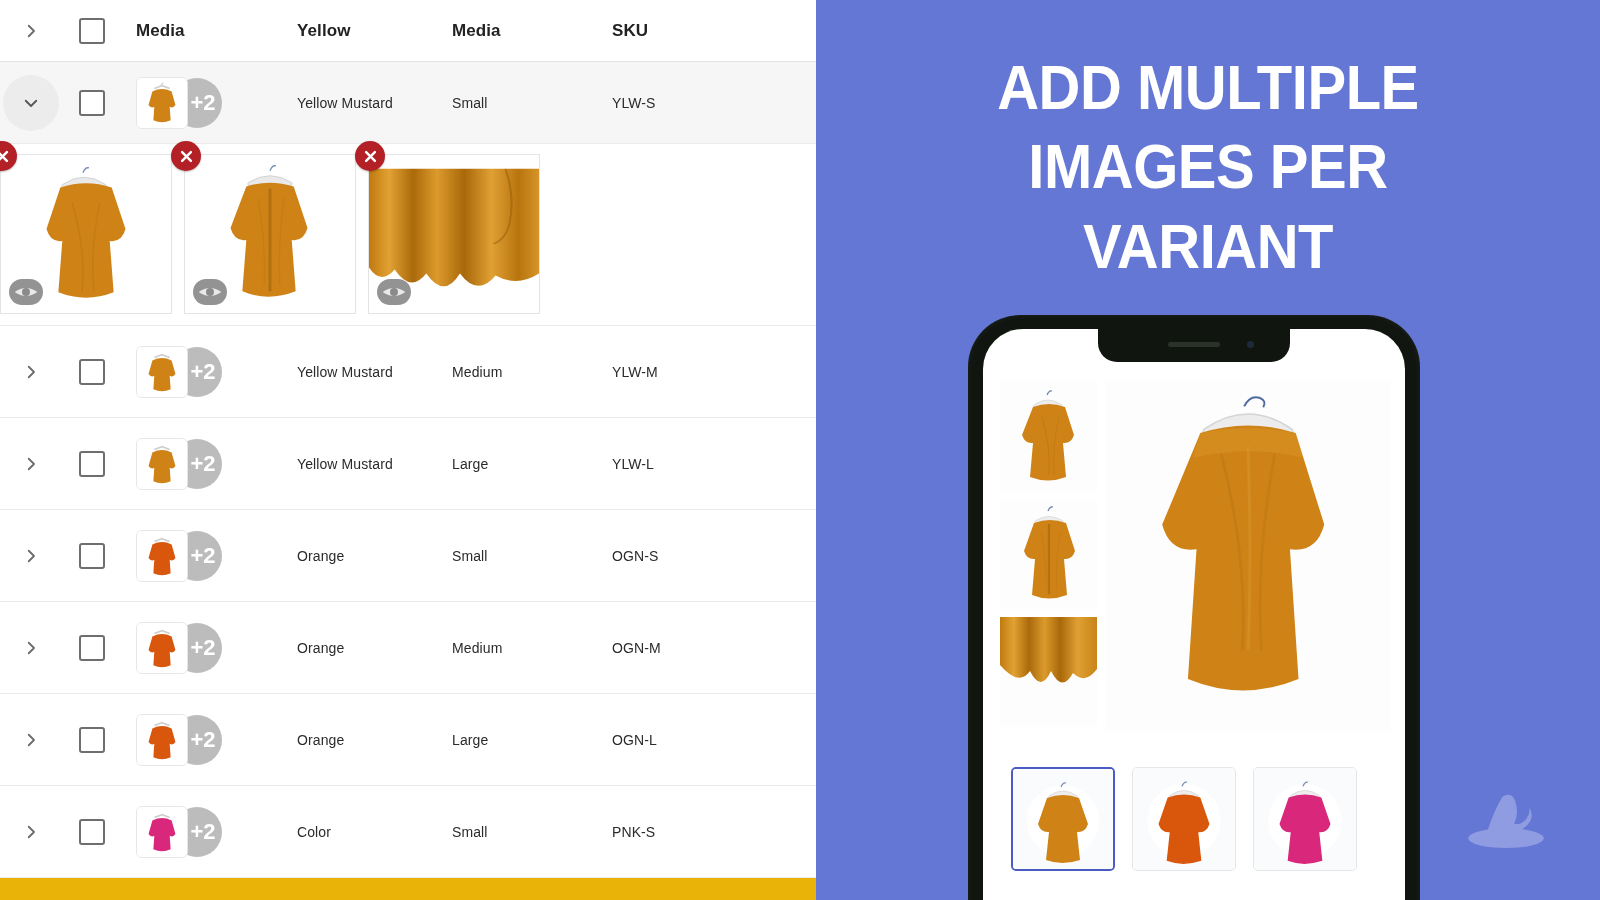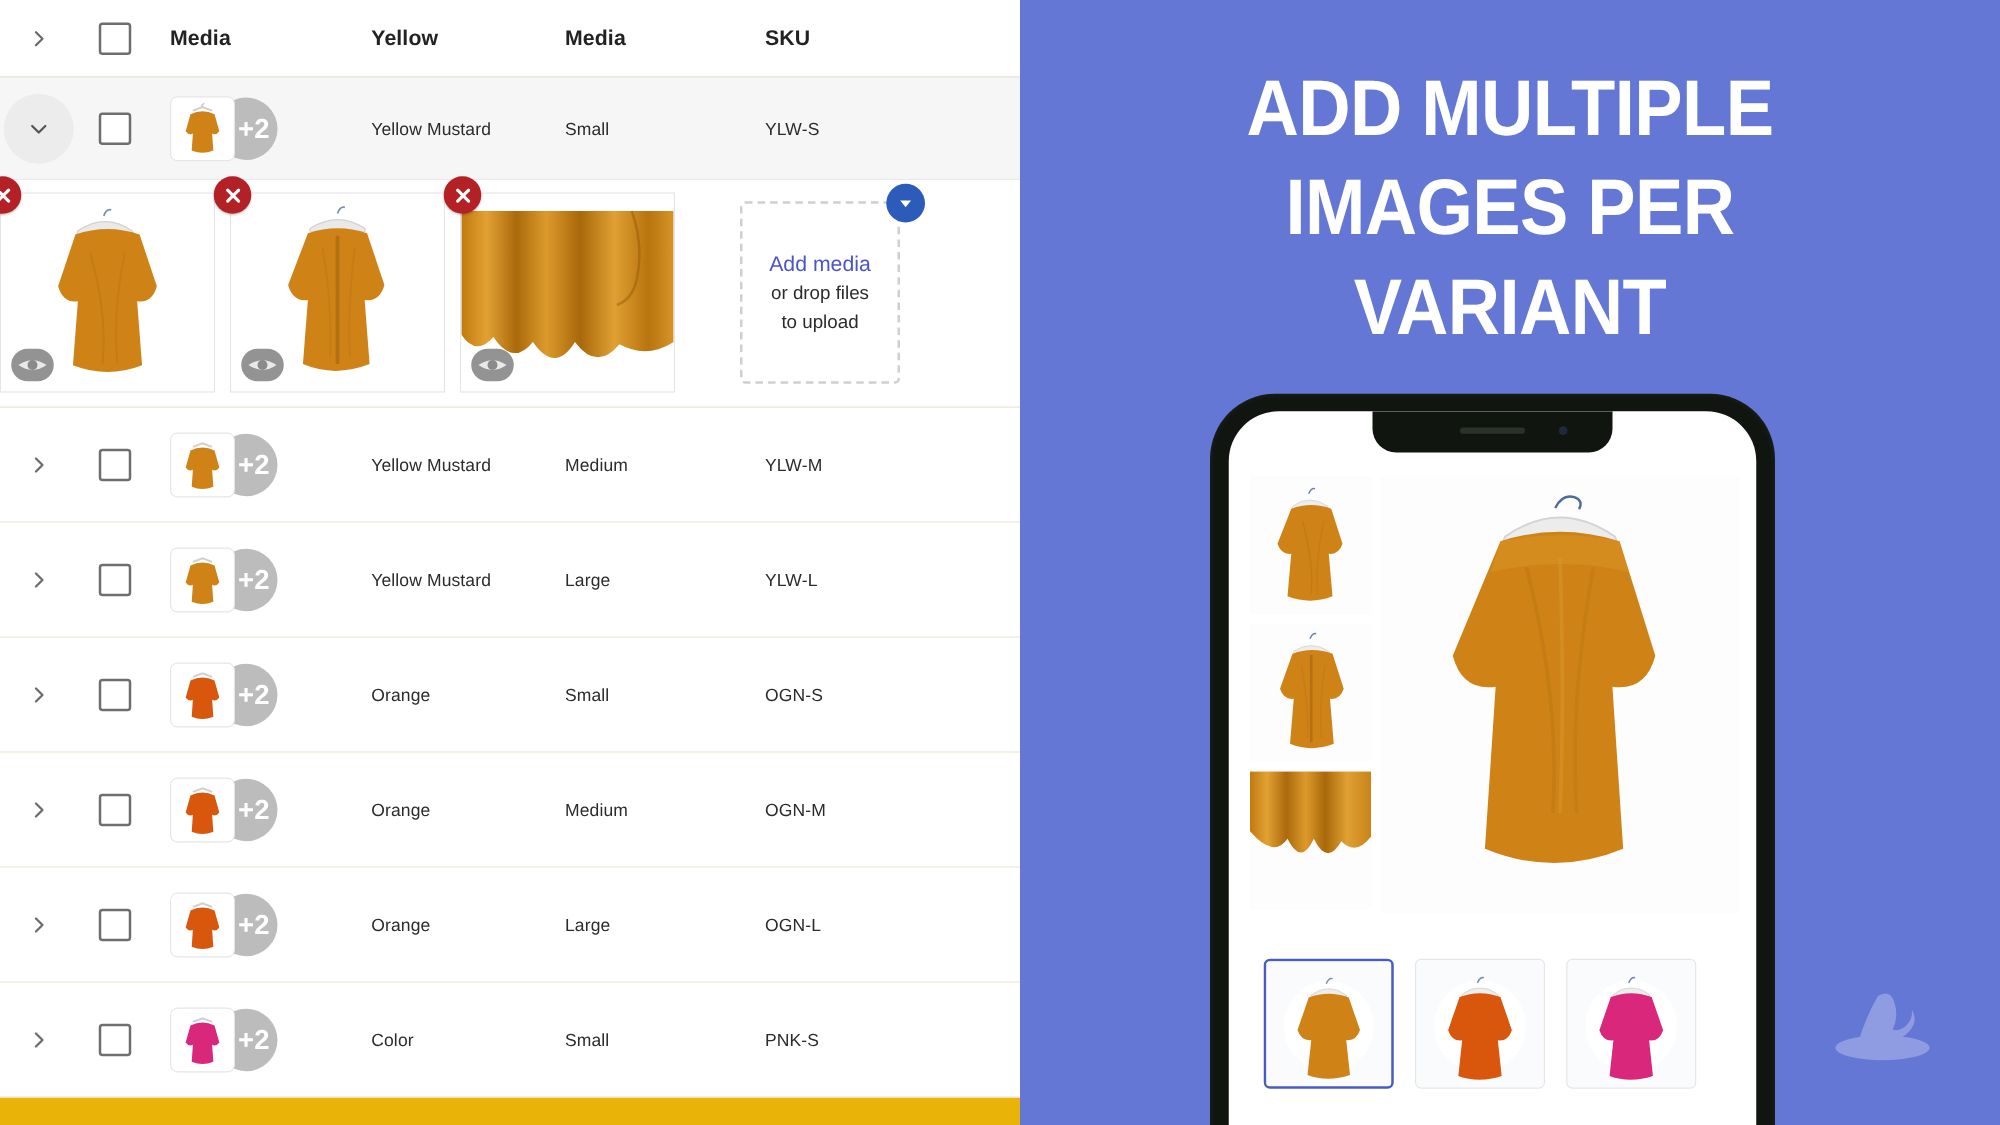--- a/index.html
+++ b/index.html
@@ -469,30 +469,20 @@
             </svg>
           </span>
           <span class="btn-eye">
             <svg viewBox="0 0 30 20">
               <path d="M2 10 Q15 1 28 10 Q15 19 2 10 Z" fill="#e9e9e9"></path>
               <circle cx="15" cy="10" r="4.6" fill="#8a8a8a"></circle>
             </svg>
           </span>
         </div>
 
-        <div class="dropzone">
-          <span class="dz-caret">
-            <svg viewBox="0 0 24 24" fill="#ffffff">
-              <polygon points="4 8 20 8 12 18"></polygon>
-            </svg>
-          </span>
-          <span class="dz-link">Add media</span>
-          <span class="dz-sub">or drop files</span>
-          <span class="dz-sub">to upload</span>
-        </div>
       </div>
 
       <div class="vrow">
         <div class="c-chevron">
           <svg class="chev" viewBox="0 0 24 24" fill="none" stroke="#6b6b6b" stroke-width="2.4" stroke-linecap="round" stroke-linejoin="round">
             <polyline points="9 5 16 12 9 19"></polyline>
           </svg>
         </div>
         <div class="c-check">
           <span class="cbx"></span>

